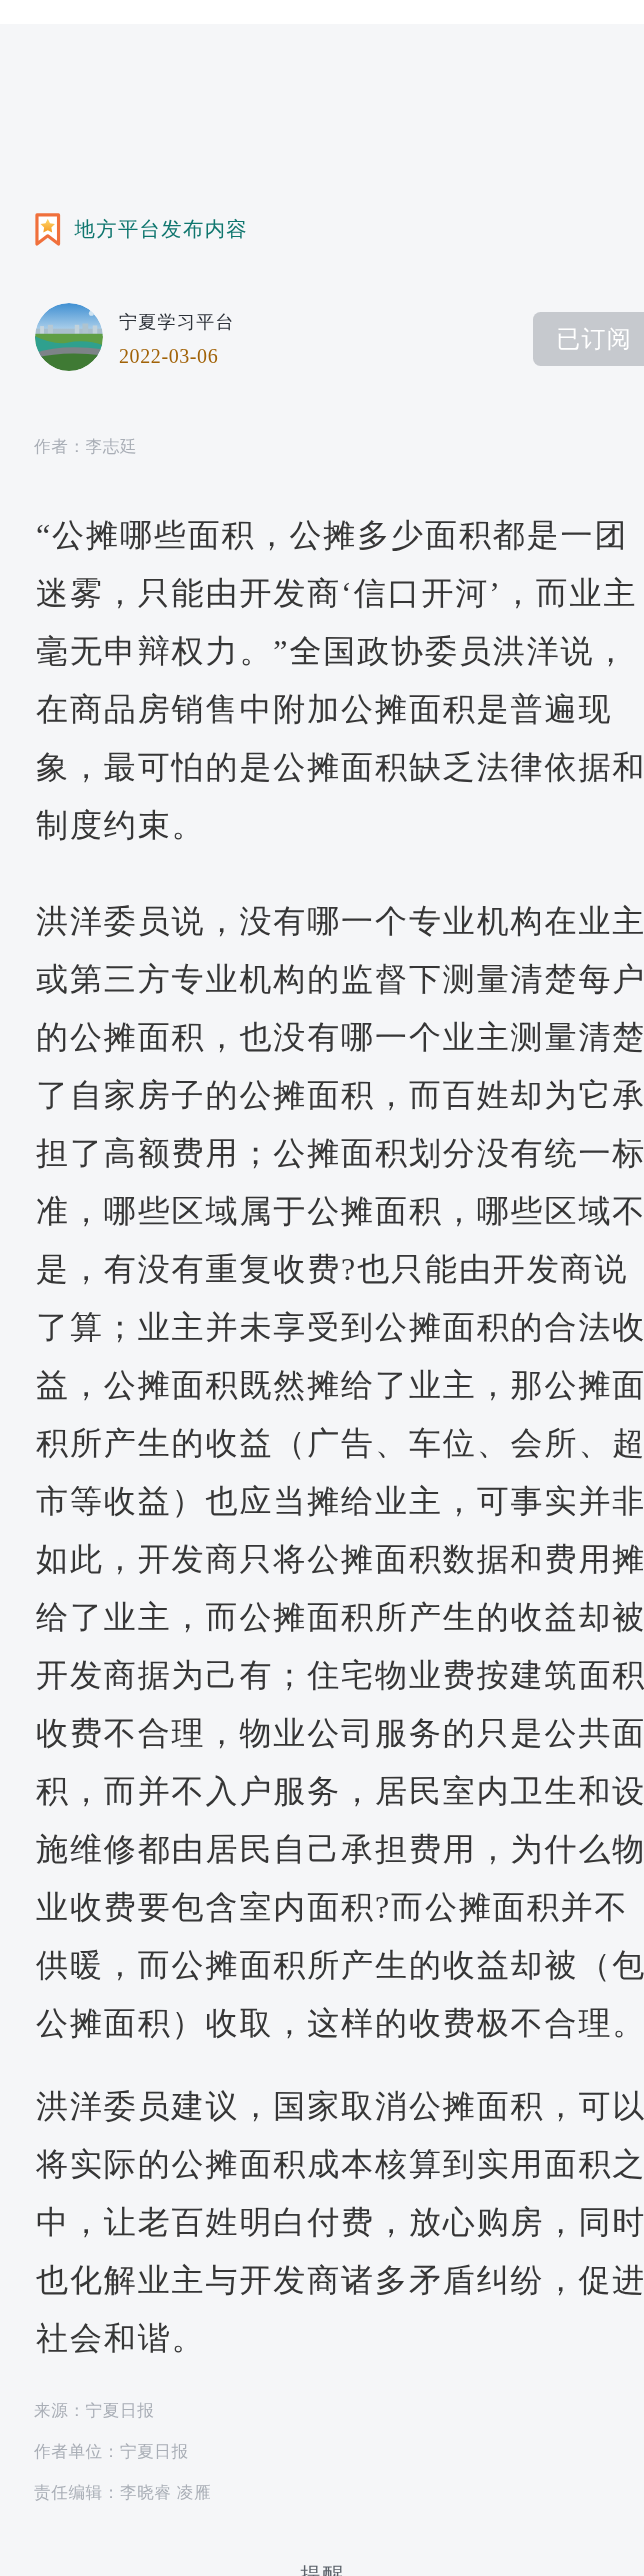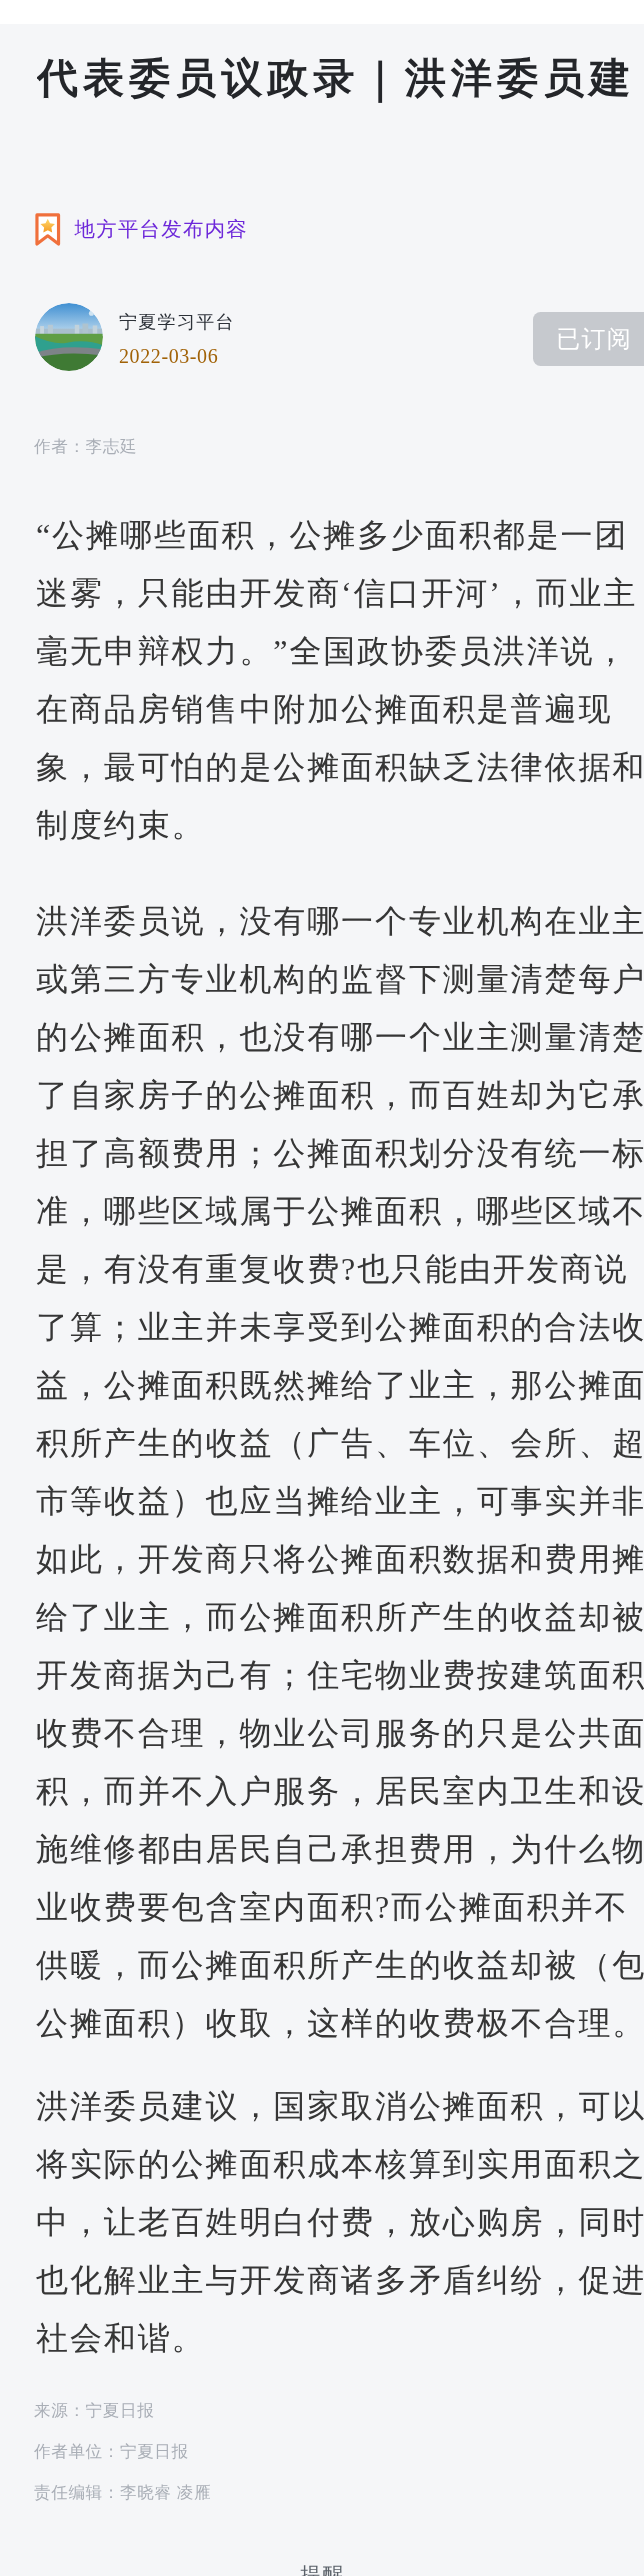--- a/index.html
+++ b/index.html
@@ -28,21 +28,21 @@
     height: 67px; line-height: 67px;
     overflow: hidden;
   }
   .badge-row {
     position: absolute; left: 35px; top: 213px;
     display: flex; align-items: center;
   }
   .badge-row svg { display: block; }
   .badge-label {
     margin-left: 14px;
-    font-size: 20.4px; color: #6d28d9;
+    font-size: 20.4px; color: #0f766e;
     line-height: 33px;
     letter-spacing: 1.3px;
   }
   .avatar {
     position: absolute; left: 35px; top: 303px;
     width: 68px; height: 68px;
     border-radius: 50%;
     overflow: hidden;
   }
   .pub-name {
@@ -100,21 +100,20 @@
     font-size: 21px; font-weight: 500; color: #5a6169;
     letter-spacing: 1.3px;
   }
 </style>
 </head>
 <body>
 
 <div class="top-strip"></div>
 
 <h1 class="title-block">
-    <div class="line">代表委员议政录｜洪洋委员建</div>
   </h1>
 
 <div class="badge-row">
   <span>
     <svg width="25.5" height="33" viewBox="0 0 40 52">
       <defs>
         <linearGradient id="starg" x1="0" y1="0" x2="0" y2="1">
           <stop offset="0" stop-color="#ffd96a"></stop>
           <stop offset="1" stop-color="#f59a23"></stop>
         </linearGradient>

